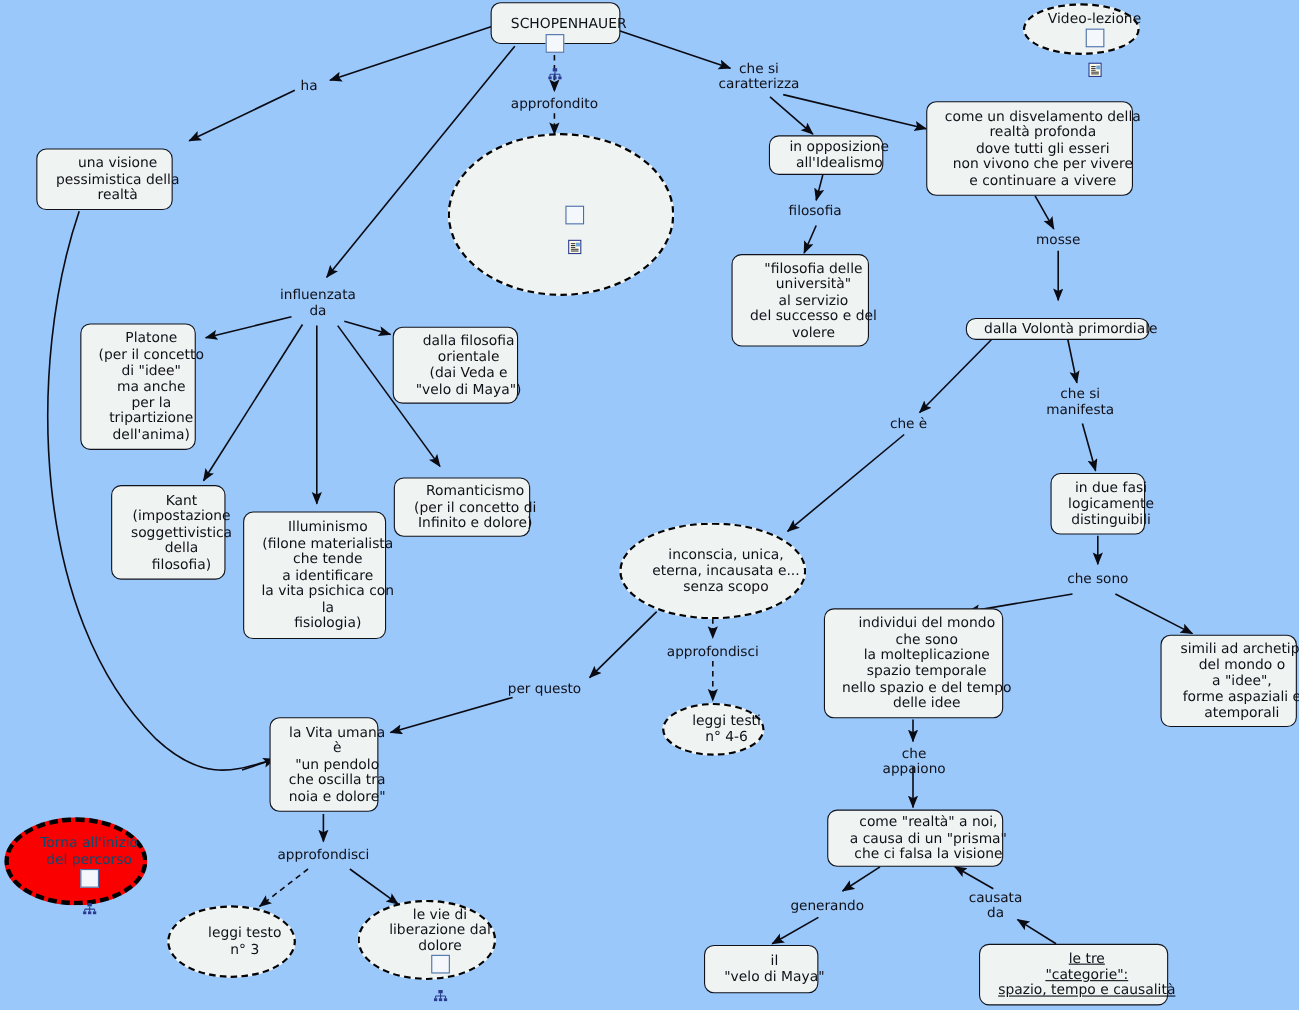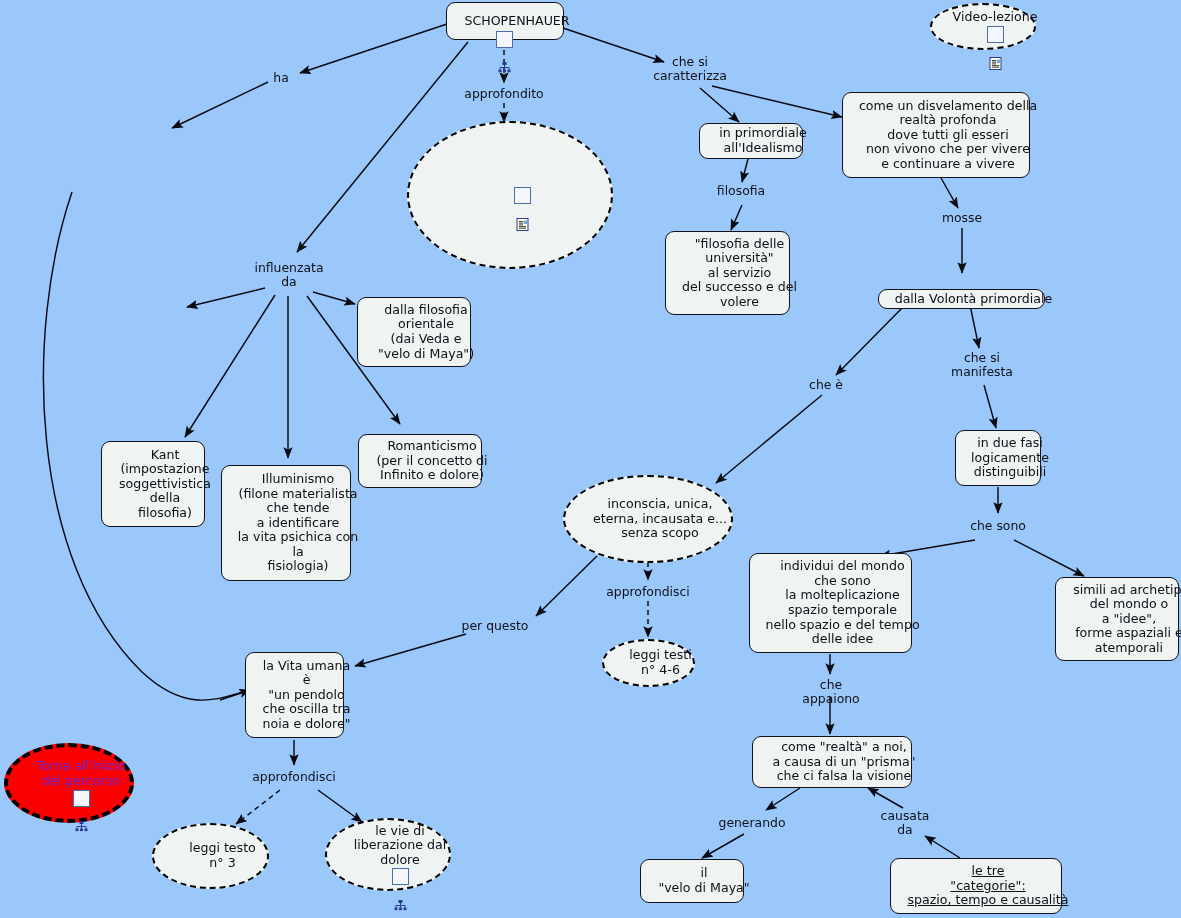--- a/index.html
+++ b/index.html
@@ -38,21 +38,21 @@
   }
   .ell-bg{
     position:absolute;left:0;top:0;width:100%;height:100%;
     border-radius:50%;
     background:#eff3f2;
     border:2.4px dashed #000;
     box-sizing:border-box;
     z-index:-1;
   }
   .ell-red .ell-bg{background:#fb0000;border:4px dashed #000;}
-  .ell-red{color:#6d28d9;}
+  .ell-red{color:#0c4a6e;}
 
   .node .txt{position:relative;z-index:2;}
 
   .elabel{
     position:absolute;
     font-size:12.4px;
     line-height:14.4px;
     color:#101018;
     text-align:center;
     white-space:pre;
@@ -178,34 +178,39 @@
     <span class="txt">Video-lezione</span>
     <span class="docicon">
       <svg width="15" height="15" viewBox="0 0 15 15">
           <rect x="2" y="1.5" width="11" height="12" fill="#fffde8" stroke="#2b3c8f" stroke-width="1"></rect>
           <path d="M4 4.5 H8 M4 6.2 H8 M4 7.9 H8 M4 9.6 H11 M4 11.2 H11" stroke="#2a2a2a" stroke-width="0.9"></path>
           <rect x="8.6" y="3.6" width="3.6" height="3.4" fill="#6fa8dc"></rect>
         </svg>
     </span>
   </div>
 
+  <div class="node" style="left:33px;top:135px;width:124px;height:56px;">
+    <span class="txt">una visione
+pessimistica della
+realtà</span>
+  </div>
 
   <div class="node ellipse" style="left:407px;top:121px;width:206px;height:148px;">
     <span class="ell-bg"></span>
     <span class="docicon">
       <svg width="15" height="15" viewBox="0 0 15 15">
           <rect x="2" y="1.5" width="11" height="12" fill="#fffde8" stroke="#2b3c8f" stroke-width="1"></rect>
           <path d="M4 4.5 H8 M4 6.2 H8 M4 7.9 H8 M4 9.6 H11 M4 11.2 H11" stroke="#2a2a2a" stroke-width="0.9"></path>
           <rect x="8.6" y="3.6" width="3.6" height="3.4" fill="#6fa8dc"></rect>
         </svg>
     </span>
   </div>
 
   <div class="node" style="left:699px;top:123px;width:104px;height:36px;">
-    <span class="txt">in primordiale
+    <span class="txt">in opposizione
 all'Idealismo</span>
   </div>
 
   <div class="node" style="left:842px;top:92px;width:188px;height:86px;">
     <span class="txt">come un disvelamento della
 realtà profonda
 dove tutti gli esseri
 non vivono che per vivere
 e continuare a vivere</span>
   </div>
@@ -215,20 +220,29 @@
 università"
 al servizio
 del successo e del
 volere</span>
   </div>
 
   <div class="node" style="left:878px;top:275px;width:167px;height:20px;margin-top:14px;">
     <span class="txt">dalla Volontà primordiale</span>
   </div>
 
+  <div class="node" style="left:73px;top:294px;width:105px;height:115px;">
+    <span class="txt">Platone
+(per il concetto
+di "idee"
+ma anche
+per la
+tripartizione
+dell'anima)</span>
+  </div>
 
   <div class="node" style="left:357px;top:297px;width:114px;height:70px;">
     <span class="txt">dalla filosofia
 orientale
 (dai Veda e
 "velo di Maya")</span>
   </div>
 
   <div class="node" style="left:101px;top:441px;width:104px;height:86px;">
     <span class="txt">Kant

